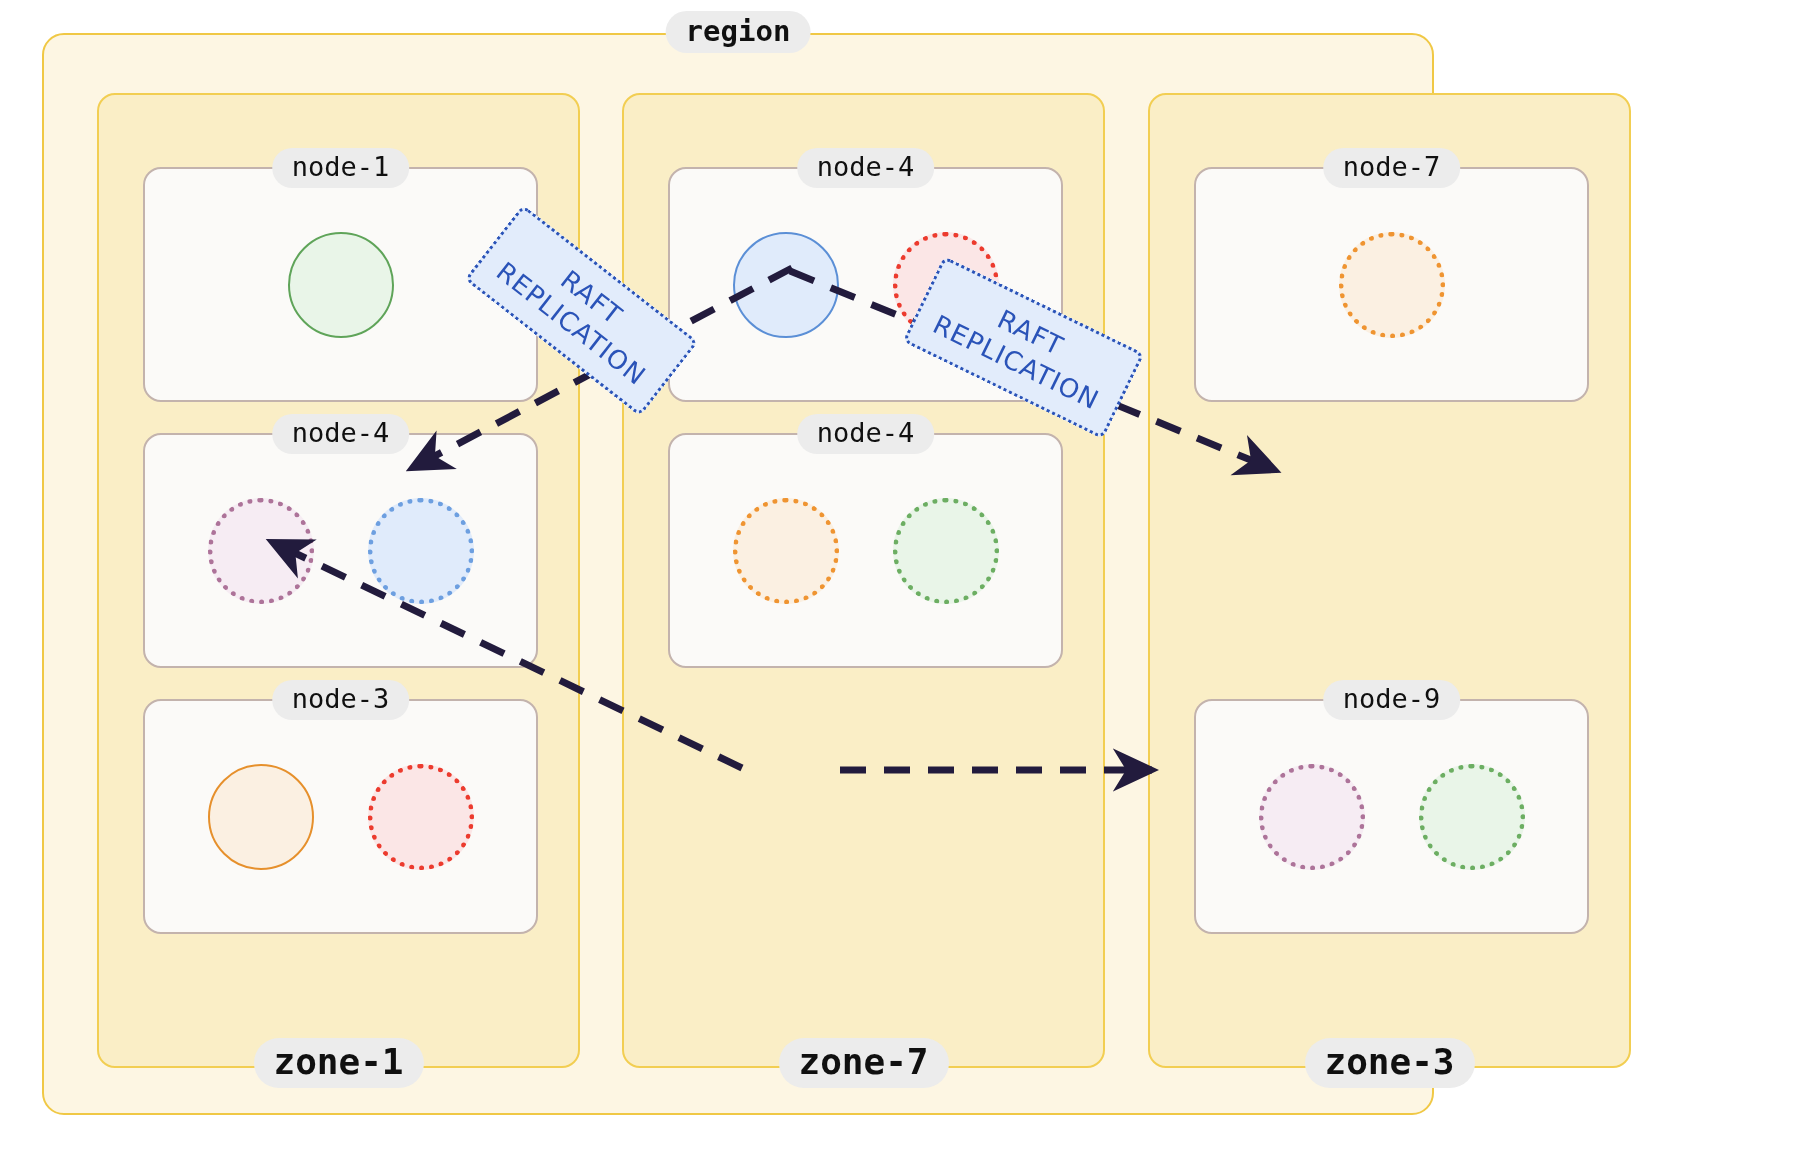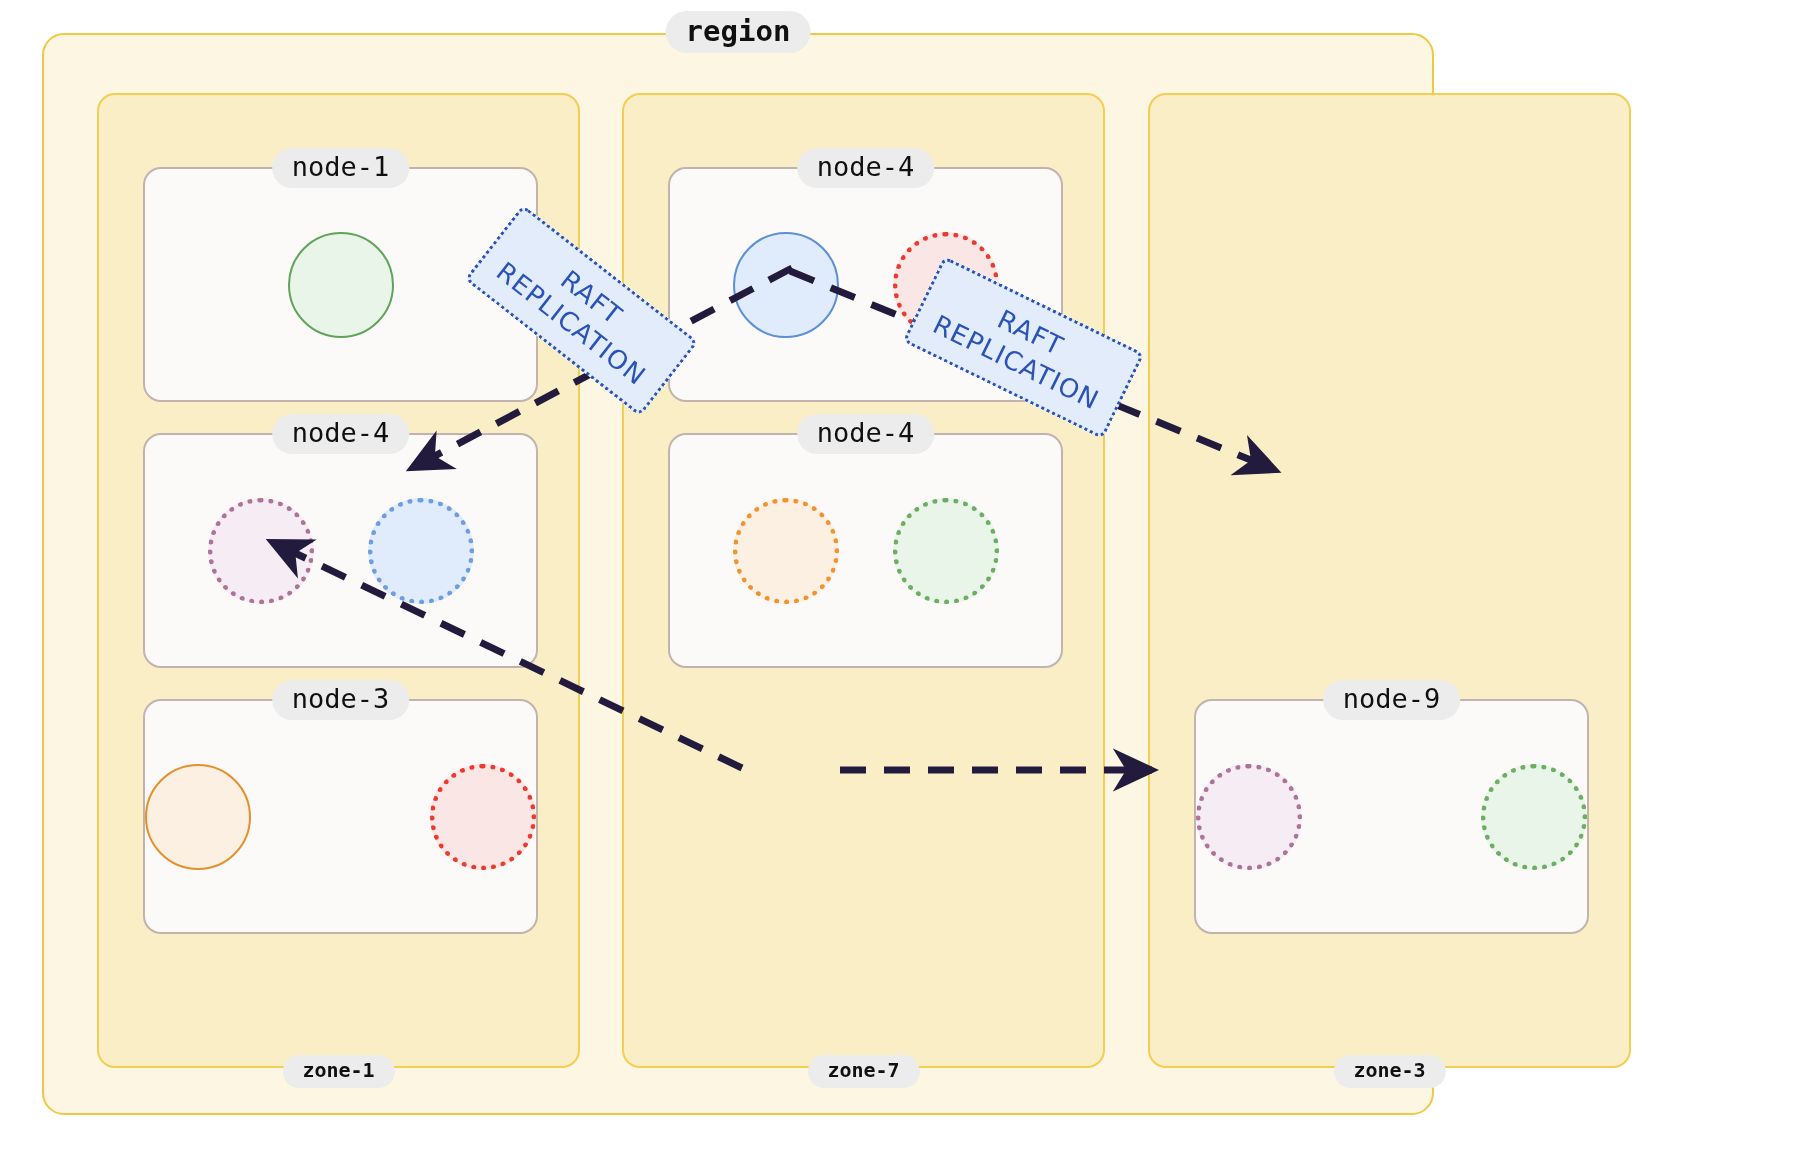--- a/index.html
+++ b/index.html
@@ -40,40 +40,40 @@
     border-radius:18px;
     box-sizing:border-box;
     display:flex;align-items:center;justify-content:center;
     gap:54px;
   }
   .node.r1{top:72px;}
   .node.r2{top:338px;}
   .node.r3{top:604px;}
   .node.c1{left:44px;align-items:center;}
   .node.c2{left:44px;}
-  .node.c3{left:44px;justify-content:space-between;}
+  .node.c3{left:44px;}
 
   
   .pill{
     position:absolute;
     background:#ececec;
     border-radius:999px;
     padding:5px 20px 7px 20px;
     white-space:nowrap;
     font-family:"DejaVu Sans Mono","Liberation Mono",monospace;
     color:#101010;
     line-height:1.05;
     z-index:30;
   }
   .pill.node-label{
     font-size:27px;font-weight:400;
     top:-21px;left:50%;transform:translateX(-50%);
   }
   .pill.zone-label{
-    font-size:20px;font-weight:700;
+    font-size:36px;font-weight:700;
     bottom:-22px;left:50%;transform:translateX(-50%);
   }
   .pill.region-label{
     font-size:29px;font-weight:700;
     top:-24px;left:50%;transform:translateX(-50%);
   }
 
   
   .circle{
     width:106px;height:106px;border-radius:50%;
@@ -160,20 +160,24 @@
         <div class="pill node-label">node-4</div>
         <div class="circle dotted c-orange"></div>
         <div class="circle dotted c-green"></div>
       </div>
 
     </div>
 
     <div class="zone" id="zone-3">
       <div class="pill zone-label">zone-3</div>
 
+      <div class="node r1 c1">
+        <div class="pill node-label">node-7</div>
+        <div class="circle dotted c-orange"></div>
+      </div>
 
 
       <div class="node r3 c3">
         <div class="pill node-label">node-9</div>
         <div class="circle dotted c-purple"></div>
         <div class="circle dotted c-green"></div>
       </div>
     </div>
   </div>
 

